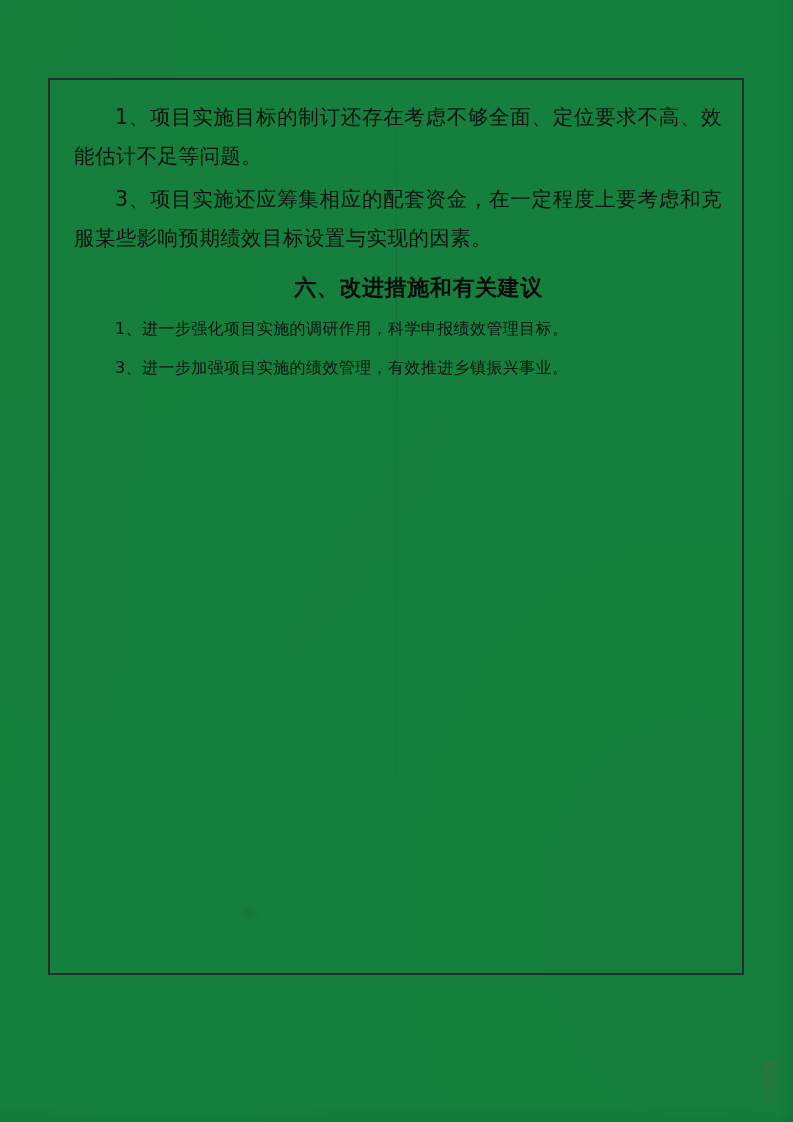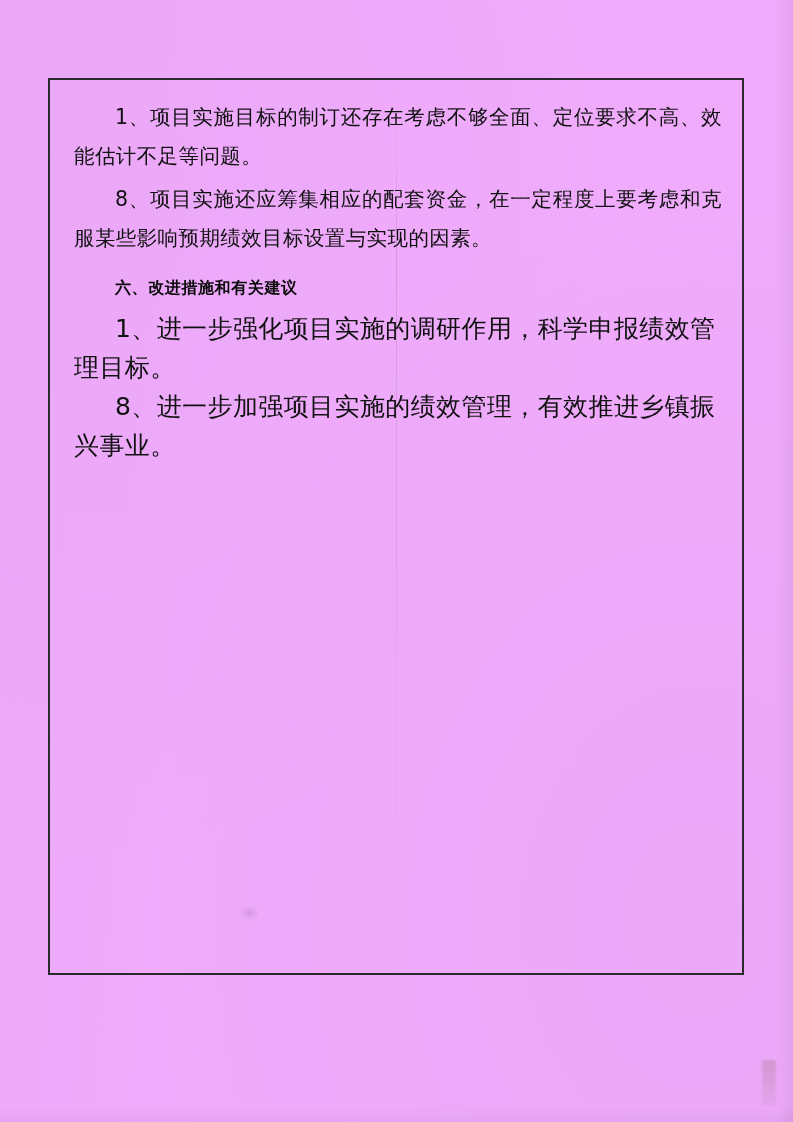--- a/index.html
+++ b/index.html
@@ -11,21 +11,21 @@
     width: 793px;
     height: 1122px;
     position: relative;
     font-family: "DejaVu Sans", "Liberation Sans", sans-serif;
     overflow: hidden;
   }
   
   .page {
     position: absolute;
     inset: 0;
-    background: #f0abfc;
+    background: #15803d;
   }
   .scan-noise {
     position: absolute;
     inset: 0;
     pointer-events: none;
     background:
       radial-gradient(ellipse at 12% 18%, rgba(0,0,0,0.012), rgba(0,0,0,0) 60%),
       radial-gradient(ellipse at 88% 82%, rgba(0,0,0,0.015), rgba(0,0,0,0) 62%),
       linear-gradient(95deg, rgba(0,0,0,0.010), rgba(0,0,0,0) 30%);
   }
@@ -64,30 +64,31 @@
     text-justify: inter-ideograph;
     letter-spacing: 0.4px;
     font-family: "DejaVu Sans", "Liberation Sans", sans-serif;
     font-weight: 500;
   }
   p.indent {
     text-indent: 41px;
   }
   p.heading {
     margin: 10px 0 2px 0;
-    font-size: 16px;
+    font-size: 22px;
     line-height: 39px;
     font-weight: bold;
     color: #0a0a0a;
     text-indent: 41px;
     letter-spacing: 0.6px;
+    text-align: center;
   }
   p.listitem {
     margin: 0;
-    font-size: 25px;
+    font-size: 16px;
     line-height: 39px;
     color: #111111;
     text-indent: 41px;
     letter-spacing: 0.4px;
     font-weight: 500;
   }
   .smudge-a {
     position: absolute;
     left: 238px;
     top: 905px;
@@ -130,23 +131,23 @@
 <body>
 
 <div class="page">
   <div class="scan-noise"></div>
 
   <div class="doc-frame"></div>
   <div class="fold"></div>
 
   <div class="content">
     <p class="para indent">1、项目实施目标的制订还存在考虑不够全面、定位要求不高、效能估计不足等问题。</p>
-    <p class="para indent">8、项目实施还应筹集相应的配套资金，在一定程度上要考虑和克服某些影响预期绩效目标设置与实现的因素。</p>
+    <p class="para indent">3、项目实施还应筹集相应的配套资金，在一定程度上要考虑和克服某些影响预期绩效目标设置与实现的因素。</p>
     <p class="heading">六、改进措施和有关建议</p>
     <p class="listitem">1、进一步强化项目实施的调研作用，科学申报绩效管理目标。</p>
-    <p class="listitem">8、进一步加强项目实施的绩效管理，有效推进乡镇振兴事业。</p>
+    <p class="listitem">3、进一步加强项目实施的绩效管理，有效推进乡镇振兴事业。</p>
   </div>
 
   <div class="smudge-a"></div>
   <div class="smudge-b"></div>
   <div class="edge-shadow-right"></div>
   <div class="edge-shadow-bottom"></div>
 </div>
 
 </body></html>

